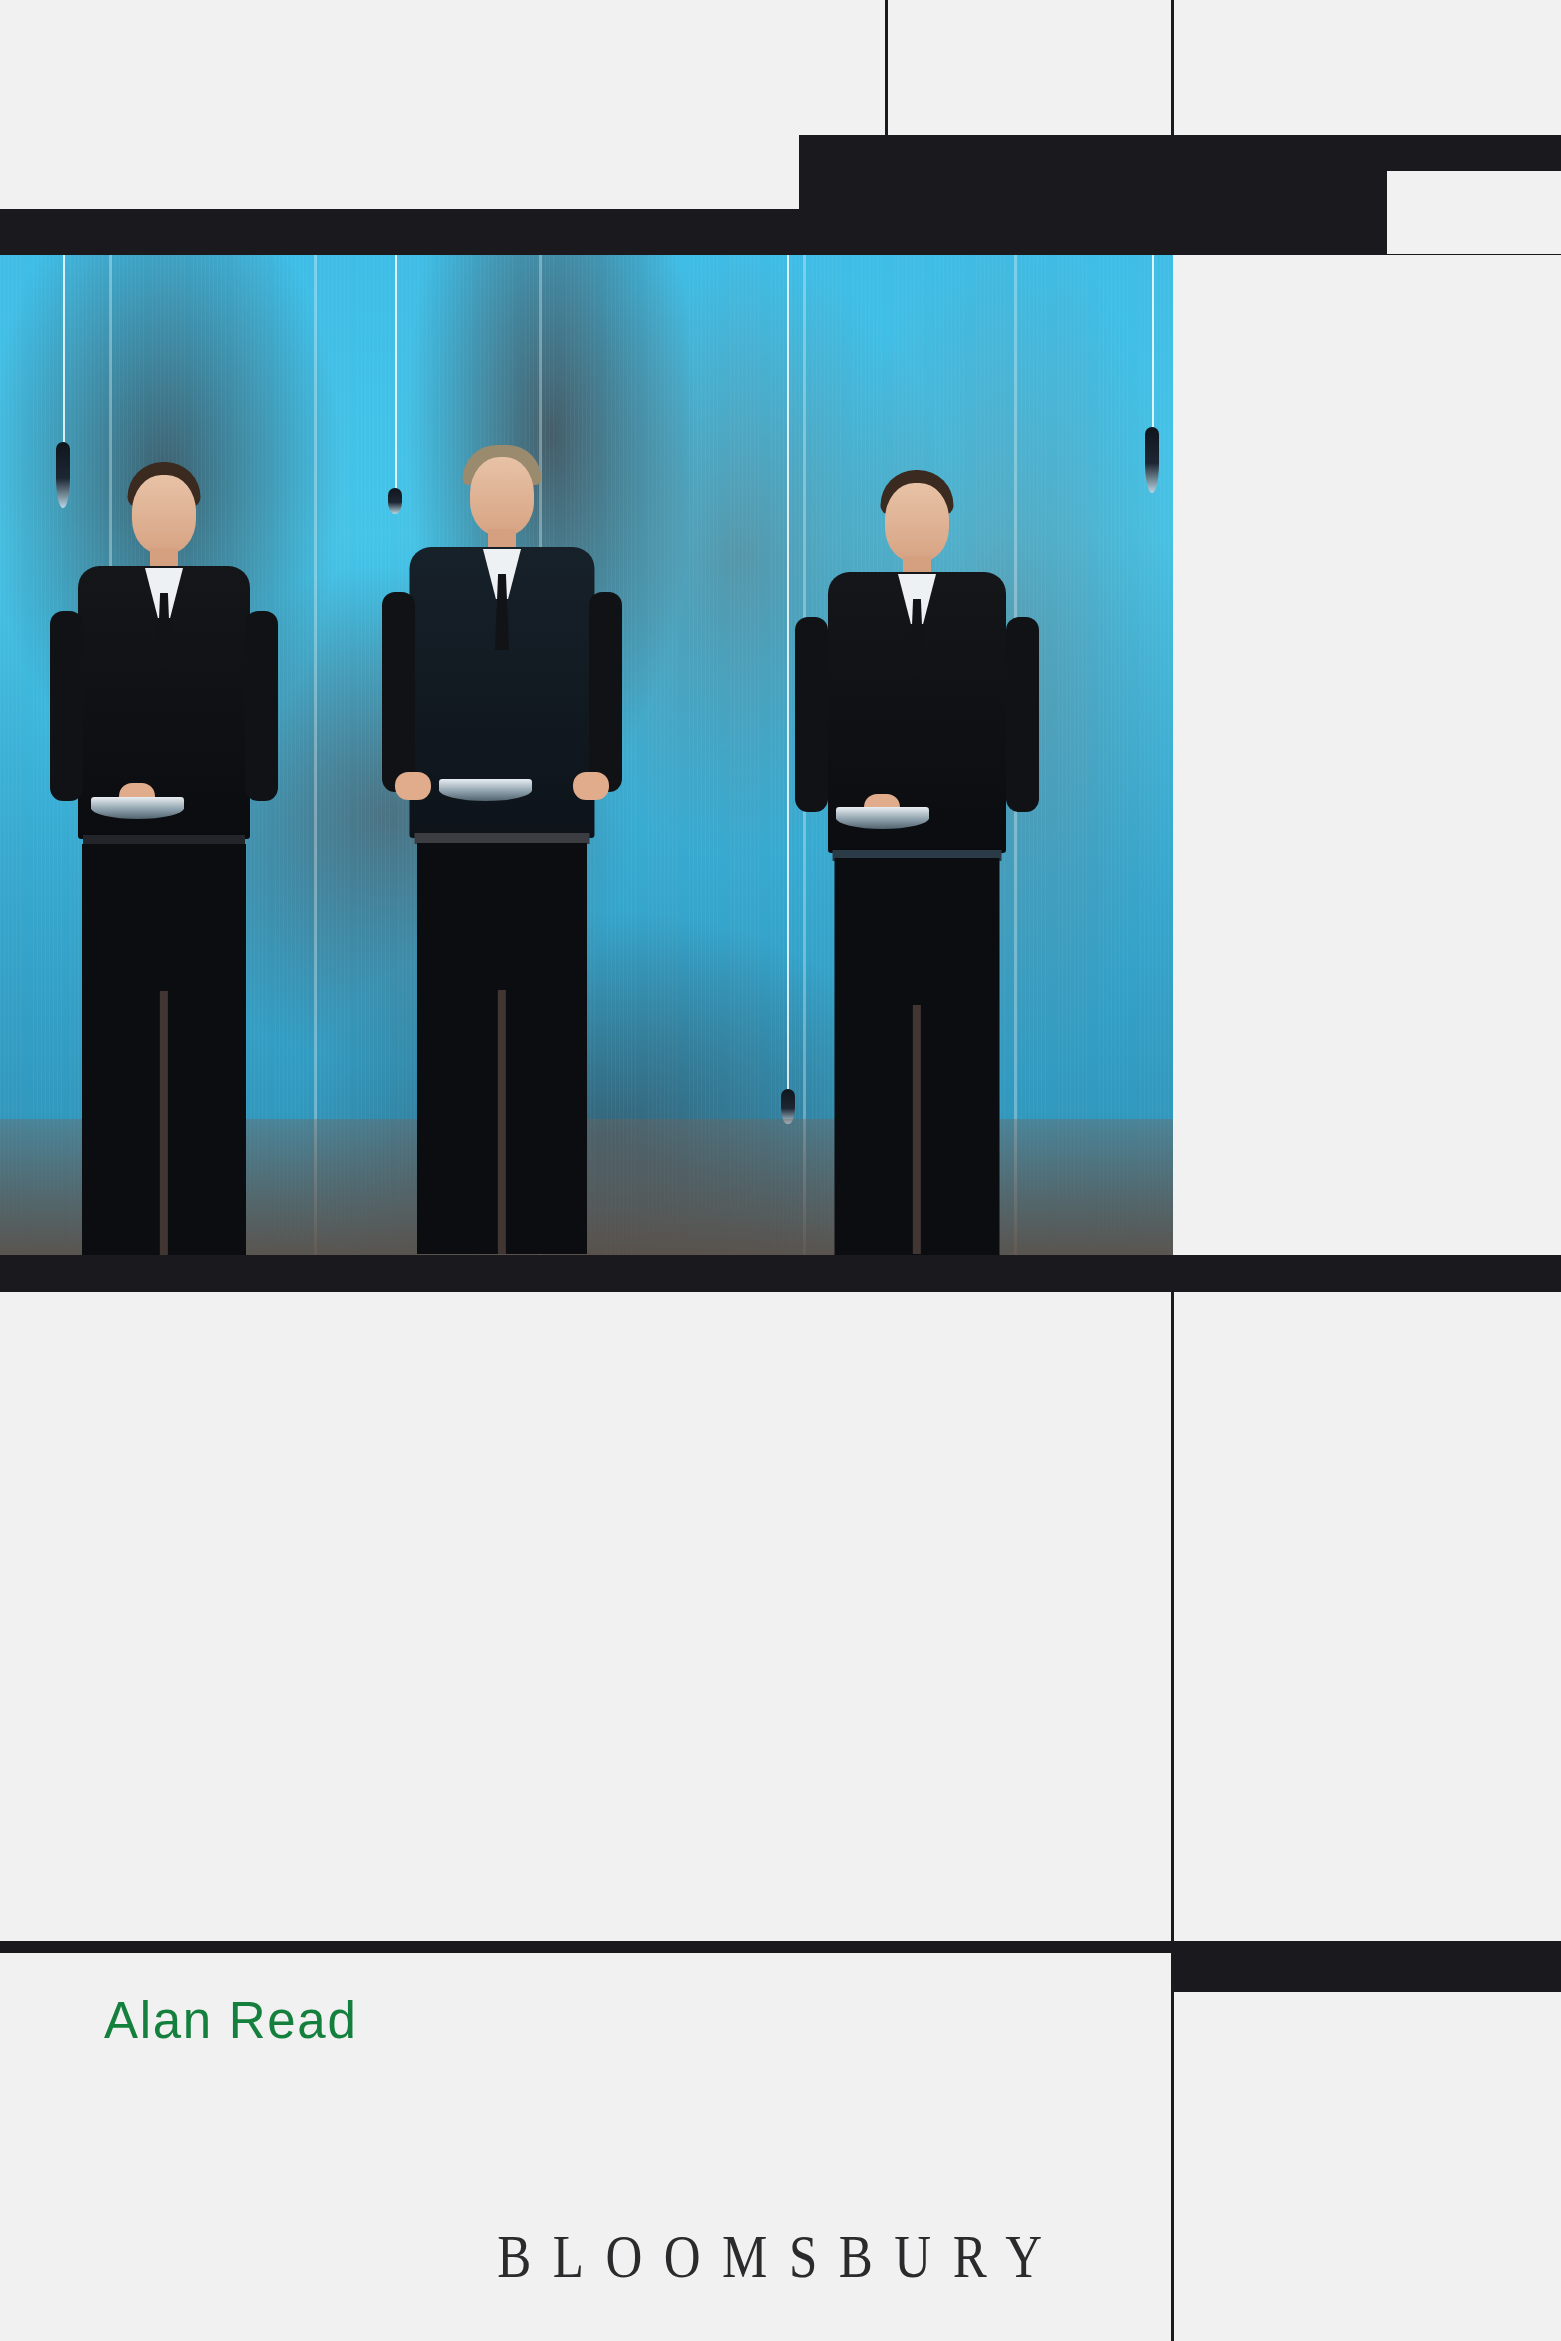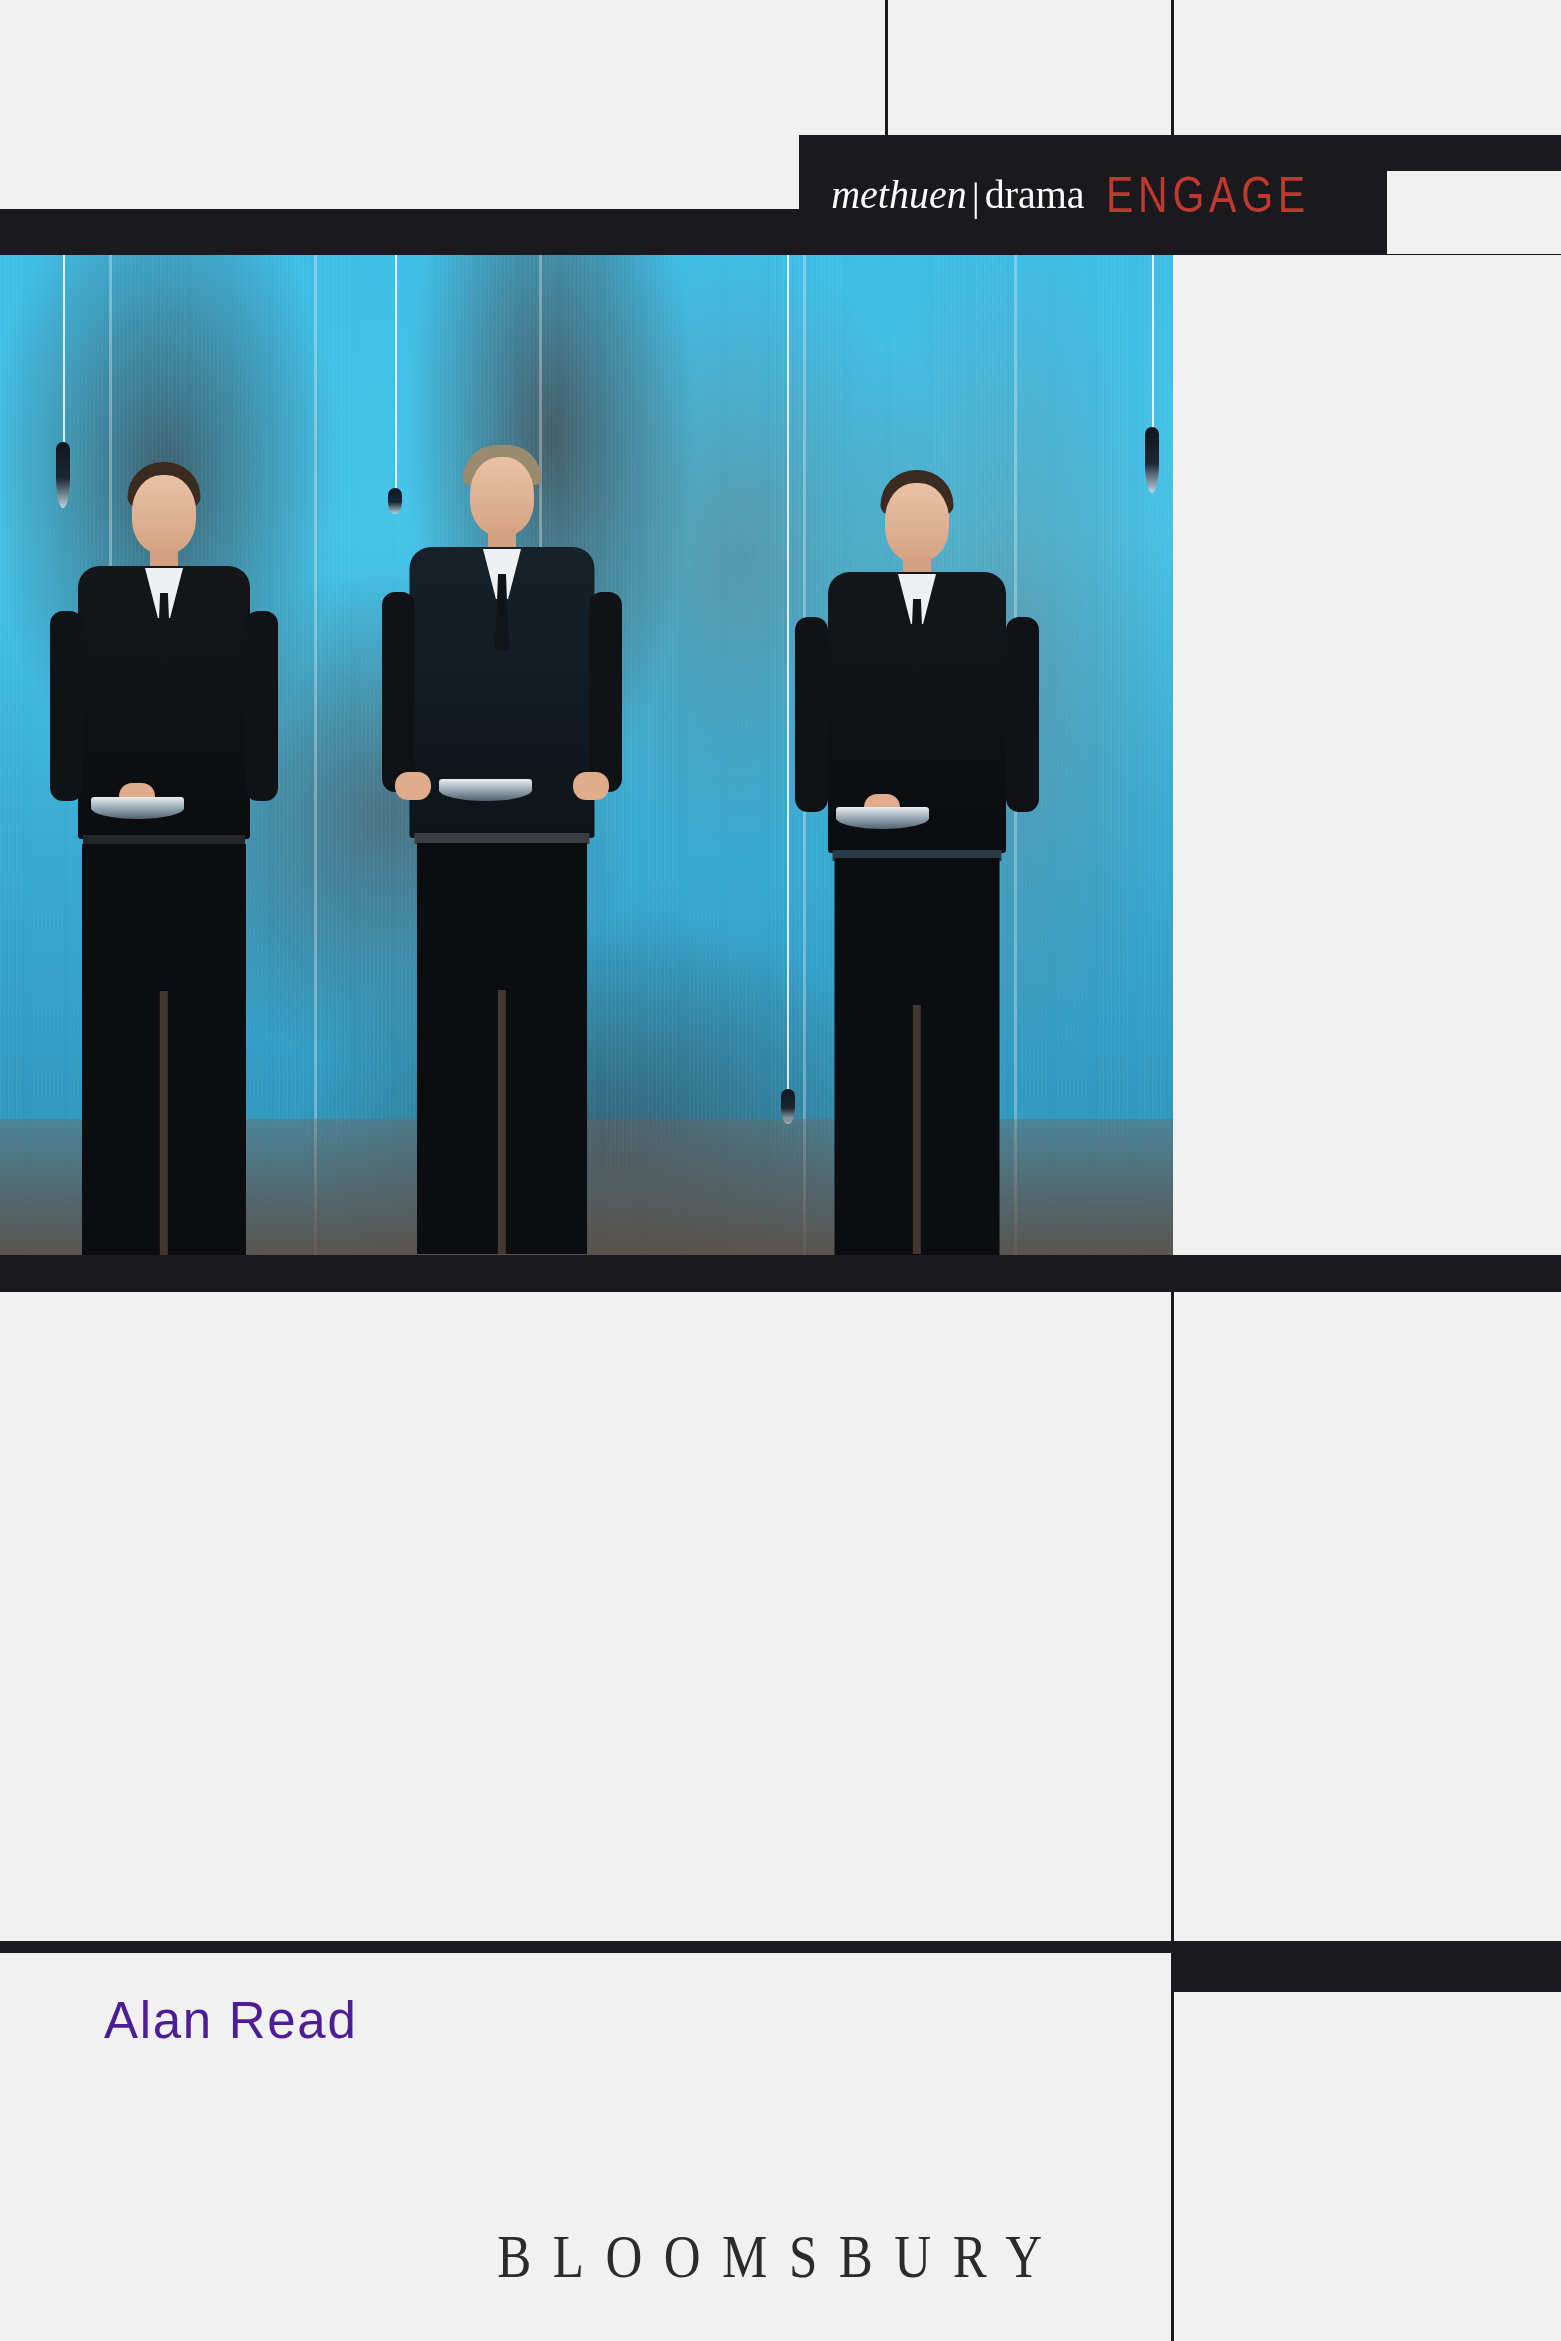--- a/index.html
+++ b/index.html
@@ -150,21 +150,21 @@
     white-space:nowrap;
     font-family:"Liberation Sans",sans-serif;
   }
   .subtitle .s2{display:block;}
 
   
   .band-author{position:absolute;left:0;top:1941px;width:1173px;height:12.4px;background:#1a1a1e;}
   .blk-author-right{position:absolute;left:1171px;top:1941px;width:390px;height:51px;background:#1a1a1e;}
   .author{
     position:absolute;left:104px;top:1991px;
-    color:#4c1d95;font-size:51px;letter-spacing:1.7px;font-weight:400;
+    color:#15803d;font-size:51px;letter-spacing:1.7px;font-weight:400;
     font-family:"Liberation Sans",sans-serif;
   }
 
   
   .publisher{
     position:absolute;left:0;right:0;top:2221px;text-align:center;
     color:#2b2b2e;font-size:51px;letter-spacing:21.5px;
     font-family:"Liberation Serif",serif;font-weight:400;
     transform:scaleY(1.22);transform-origin:center top;
   }
@@ -174,26 +174,20 @@
 
 <div class="cover">
 
   <div class="vrule-top a"></div>
   <div class="vrule-top b"></div>
 
   <div class="hdr-upper"></div>
   <div class="hdr-band"></div>
   <div class="hdr-notch"></div>
 
-  <div class="hdr-logo">
-    <span class="methuen">
-      <span class="m-it">methuen</span><span class="m-bar">|</span><span class="m-rm">drama</span>
-    </span>
-    <span class="engage">ENGAGE</span>
-  </div>
 
   <div class="photo">
     <div class="projection"></div>
     <div class="scanlines"></div>
 
     <div class="vfold" style="left:109px;"></div>
     <div class="vfold" style="left:314px;"></div>
     <div class="vfold" style="left:539px;"></div>
     <div class="vfold" style="left:803px;"></div>
     <div class="vfold" style="left:1014px;"></div>

